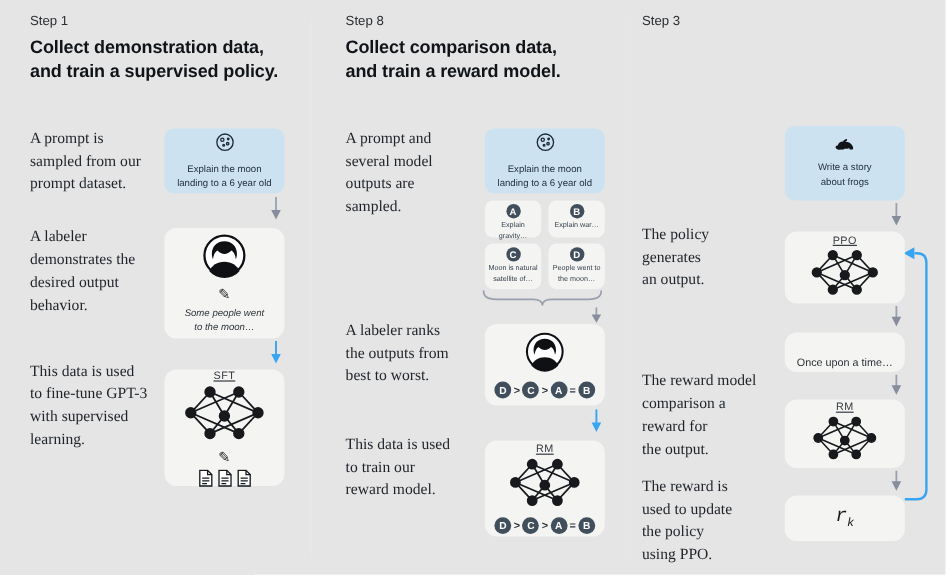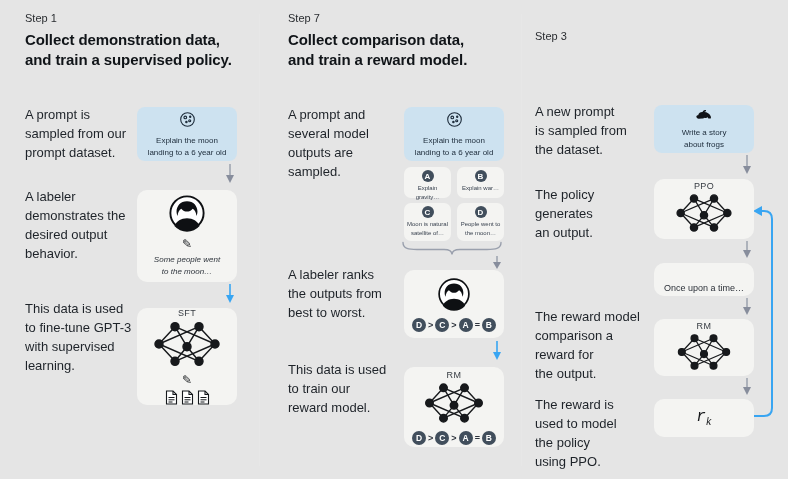--- a/index.html
+++ b/index.html
@@ -3,30 +3,30 @@
 <meta charset="utf-8">
 <style>
   html,body{margin:0;padding:0;background:#fff;}
   .canvas{position:relative;width:788px;height:479px;background:#e5e5e5;
           font-family:"Liberation Sans",sans-serif;overflow:hidden;}
   .divider{position:absolute;top:14px;height:452px;width:1px;background:#e7e7e7;}
   .col{position:absolute;top:0;height:479px;}
   .step{position:absolute;font-size:11px;color:#2a2d31;}
   .title{position:absolute;font-size:15px;font-weight:700;color:#101418;
          line-height:1.3;white-space:pre-line;letter-spacing:-0.1px;}
-  .para{position:absolute;font-size:13px;color:#1e2329;line-height:1.45;white-space:pre-line;}
+  .para{position:absolute;font-size:13px;color:#1e2329;line-height:1.45;white-space:pre-line;font-family:Liberation Serif, serif;}
   .stack{position:absolute;display:flex;flex-direction:column;align-items:flex-end;}
   .bluebox{width:100px;background:#cde2f0;border-radius:8px;display:flex;flex-direction:column;
            align-items:center;justify-content:center;box-sizing:border-box;padding:5px 3px;}
   .graybox{width:100px;background:#f4f4f2;border-radius:10px;display:flex;flex-direction:column;
            align-items:center;justify-content:center;box-sizing:border-box;padding:5px 3px;}
   .boxtext{font-size:8px;color:#1c2b3a;text-align:center;white-space:pre-line;line-height:1.45;margin-top:2px;}
   .graytext{font-size:8px;color:#2e343c;text-align:center;white-space:pre-line;line-height:1.45;margin-top:2px;font-style:italic;}
   .outtext{font-size:9px;color:#2b3038;text-align:center;margin-top:16px;}
-  .modellabel{font-size:9px;color:#363b42;letter-spacing:.4px;margin-bottom:2px;}
+  .modellabel{font-size:9px;color:#363b42;letter-spacing:.4px;margin-bottom:2px;text-decoration:underline;}
   .arrow{display:flex;align-items:flex-start;justify-content:center;}
   .pencil{font-size:12px;color:#15181c;line-height:1;margin:2px 0;}
   .cards{display:grid;grid-template-columns:47px 47px;grid-template-rows:31px 38px;gap:5px 6px;margin-top:6px;}
   .card{background:#f4f4f2;border-radius:7px;display:flex;flex-direction:column;align-items:center;
         justify-content:flex-start;box-sizing:border-box;padding:3px 1px;}
   .cardletter{width:12px;height:12px;border-radius:50%;background:#414e5c;color:#fff;font-size:8px;
               font-weight:700;display:flex;align-items:center;justify-content:center;flex:0 0 auto;}
   .cardtext{font-size:6px;color:#3a4350;text-align:center;white-space:pre-line;line-height:1.5;margin-top:2px;}
   .rank{display:flex;align-items:center;gap:2px;font-size:9px;font-weight:700;color:#2c323c;margin-top:3px;}
   .badge{width:14px;height:14px;border-radius:50%;background:#414e5c;color:#fff;font-size:8.5px;
@@ -146,21 +146,21 @@
               <line x1="3.5" y1="7.5" x2="9.5" y2="7.5" stroke="#15181c"></line>
               <line x1="3.5" y1="9.8" x2="9.5" y2="9.8" stroke="#15181c"></line>
               <line x1="3.5" y1="12" x2="7.5" y2="12" stroke="#15181c"></line>
             </svg>
         </div>
       </div>
     </div>
   </div>
 
   <div class="col" style="left:263px;width:258px">
-    <div class="step" style="left:25px;top:12px">Step 7</div>
+    <div class="step" style="left:25px;top:12px">Step 8</div>
     <div class="title" style="left:25px;top:30px;width:220px">Collect comparison data,
 and train a reward model.</div>
     <div class="para" style="left:25px;top:266px;width:112px">A labeler ranks
 the outputs from
 best to worst.</div>
     <div class="para" style="left:25px;top:106px;width:112px">A prompt and
 several model
 outputs are
 sampled.</div>
     <div class="para" style="left:25px;top:361px;width:112px">This data is used
@@ -270,43 +270,40 @@
           <span>&gt;</span>
           <span class="badge">A</span>
           <span>=</span>
           <span class="badge">B</span>
         </div>
       </div>
     </div>
   </div>
 
   <div class="col" style="left:525px;width:263px">
-    <div class="step" style="left:10px;top:30px">Step 3</div>
-    <div class="para" style="left:10px;top:103px;width:118px">A new prompt
-is sampled from
-the dataset.</div>
+    <div class="step" style="left:10px;top:12px">Step 3</div>
     <div class="para" style="left:10px;top:186px;width:118px">The policy
 generates
 an output.</div>
     <div class="para" style="left:10px;top:308px;width:120px">The reward model
 comparison a
 reward for
 the output.</div>
     <div class="para" style="left:10px;top:396px;width:118px">The reward is
-used to model
+used to update
 the policy
 using PPO.</div>
 
     <svg class="loop" style="left:226px;top:198px" width="40" height="232">
       <path d="M3,218 L13,218 Q21,218 21,210 L21,21 Q21,13 13,13 L11,13" fill="none" stroke="#38a5f2" stroke-width="2"></path>
       <polygon points="11,8 11,18 2,13" fill="#38a5f2"></polygon>
     </svg>
 
     <div class="stack" style="left:129px;top:105px;width:100px">
-      <div class="bluebox" style="height:48px">
+      <div class="bluebox" style="height:62px">
         <span>
           <svg width="18" height="13" viewBox="0 0 24 16">
             <path d="M5,13.6 C3,13.6 1.8,12.4 1.8,10.8 C1.8,9.6 2.8,8.8 4.2,8.9 C5,6.2 7.4,4.5 10,4.7 C10.8,2.8 12.8,1.7 14.7,2.3 C14.3,3.4 13.5,4.2 12.4,4.6 C16.2,4.8 19.2,6.8 20.6,9.6 C21.3,11 21.6,12.6 20.8,13.4 L18.2,13.4 C17.2,13.4 16.8,12.3 17.3,11.4 C16,12.7 13.6,13.1 12,12.2 C11.6,13.1 10.5,13.6 9.5,13.4 Z" fill="#101317"></path>
             <circle cx="13.6" cy="3" r="0.9" fill="#101317"></circle>
           </svg>
         </span>
         <div class="boxtext">Write a story
 about frogs</div>
       </div>
       <div class="arrow" style="height:24px;padding-top:2px">

